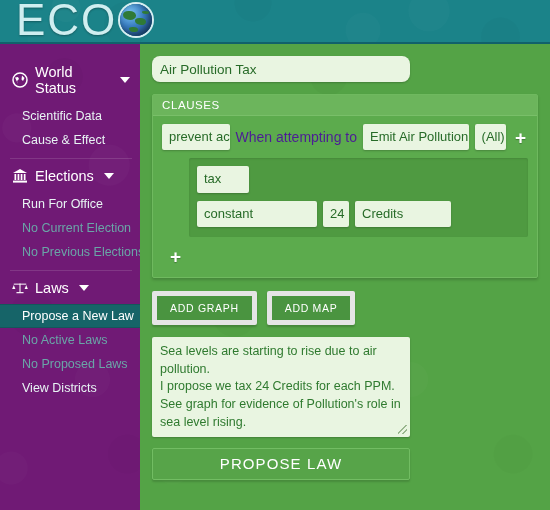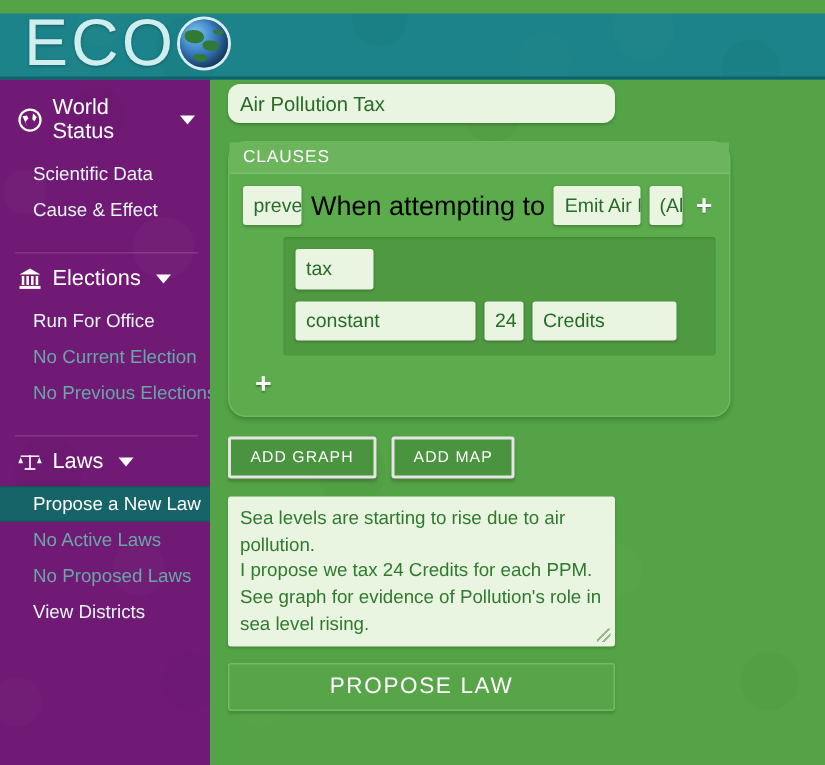--- a/index.html
+++ b/index.html
@@ -28,21 +28,21 @@
       radial-gradient(circle at 78% 26%, rgba(255,255,255,.05) 0 20px, transparent 21px),
       radial-gradient(circle at 23% 58%, rgba(0,0,0,.045) 0 22px, transparent 23px),
       radial-gradient(circle at 66% 72%, rgba(255,255,255,.045) 0 17px, transparent 18px),
       radial-gradient(circle at 91% 88%, rgba(0,0,0,.04) 0 19px, transparent 20px),
       radial-gradient(circle at 8% 91%,  rgba(255,255,255,.04) 0 16px, transparent 17px);
   }
 
   
   #header {
     position: absolute;
-    left: 0; top: 9px;
+    left: 0; top: 0;
     width: 550px;
     height: 44px;
     background: #1b8389;
     border-bottom: 2px solid #11616b;
     overflow: hidden;
     z-index: 5;
   }
   #logo {
     position: absolute;
     left: 16px; top: -4px;
@@ -85,21 +85,21 @@
     width: 140px;
     height: 466px;
     background: #701a75;
     overflow: hidden;
     z-index: 4;
   }
   #sidebar .tex { opacity: .45; }
   #sidebar-inner { position: relative; z-index: 2; padding-top: 10px; }
 
   .nav-section { position: relative; }
-  .nav-section + .nav-section { margin-top: 16px; }
+  .nav-section + .nav-section { margin-top: 6px; }
   .nav-section.divided::before {
     content: "";
     position: absolute;
     left: 10px; right: 8px; top: 0;
     height: 1px;
     background: rgba(255,255,255,.13);
   }
 
   .nav-header {
     display: flex;
@@ -173,46 +173,46 @@
     height: 26px;
     font-size: 13.5px;
     padding: 5px 8px;
     display: block;
     border-radius: 8px;
   }
 
   
   #clauses-panel {
     margin-top: 12px;
-    width: 335px;
+    width: 386px;
     background: #5cab4d;
     border: 1px solid #6fb95f;
-    border-radius: 12px;
+    border-radius: 2px;
     box-shadow: 0 2px 3px rgba(0,0,0,.18);
     padding-bottom: 10px;
   }
   #clauses-title {
     background: #6cb55c;
     color: #ffffff;
     font-size: 11.5px;
     letter-spacing: .6px;
     padding: 4px 8px 4px 9px;
     border-bottom: 1px solid #79bf69;
   }
 
   .clause-row {
     display: flex;
     align-items: center;
     gap: 6px;
     padding: 8px 8px 0 9px;
     flex-wrap: nowrap;
   }
   .clause-label {
-    color: #000000;
-    font-size: 18px;
+    color: #4c1d95;
+    font-size: 14px;
     white-space: nowrap;
   }
   .plus-btn {
     color: #ffffff;
     font-size: 19px;
     font-weight: bold;
     line-height: 1;
     cursor: pointer;
     padding: 0 3px;
     text-shadow: 0 1px 1px rgba(0,0,0,.28);
@@ -232,21 +232,21 @@
   .panel-plus { padding: 10px 0 0 14px; }
 
   
   #action-row {
     margin-top: 13px;
     display: flex;
     gap: 10px;
   }
   .btn {
     background: #4a9440;
-    border: 2px solid #e5e5e5;
+    border: 5px solid #e5e5e5;
     border-radius: 2px;
     color: #ffffff;
     font-size: 10.5px;
     letter-spacing: .7px;
     padding: 6px 13px;
     cursor: pointer;
     box-shadow: 0 2px 2px rgba(0,0,0,.18);
     font-family: "Liberation Sans", sans-serif;
   }
 

